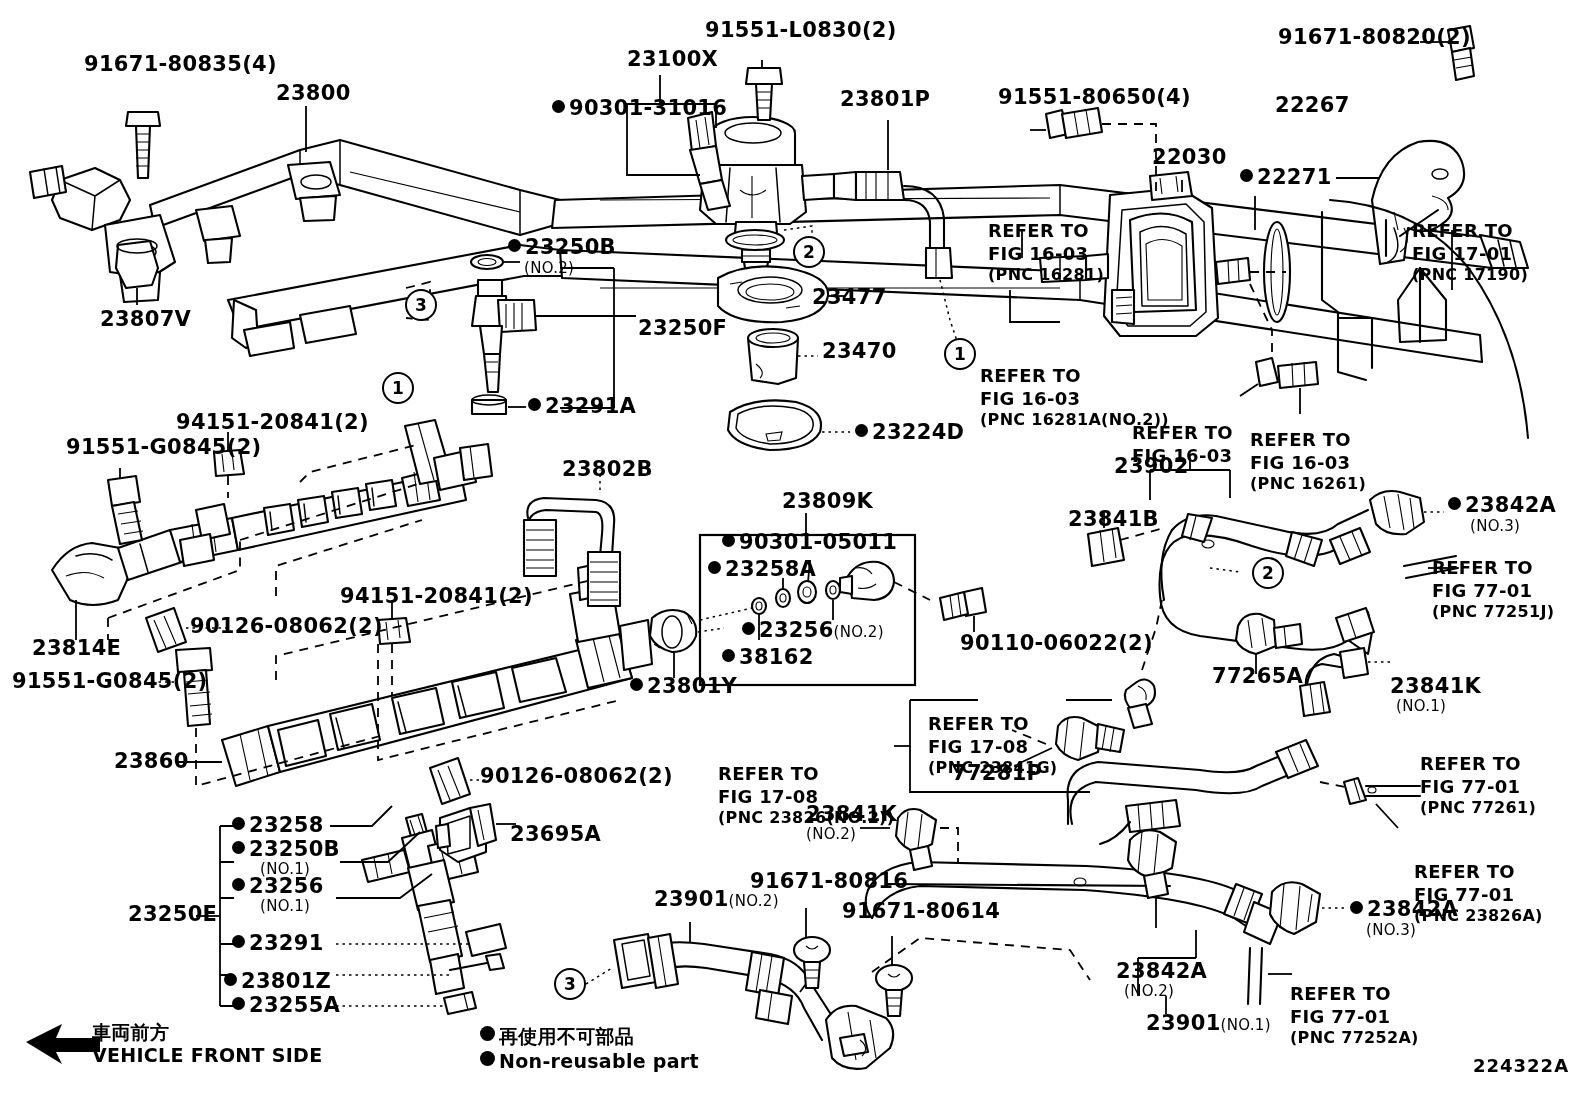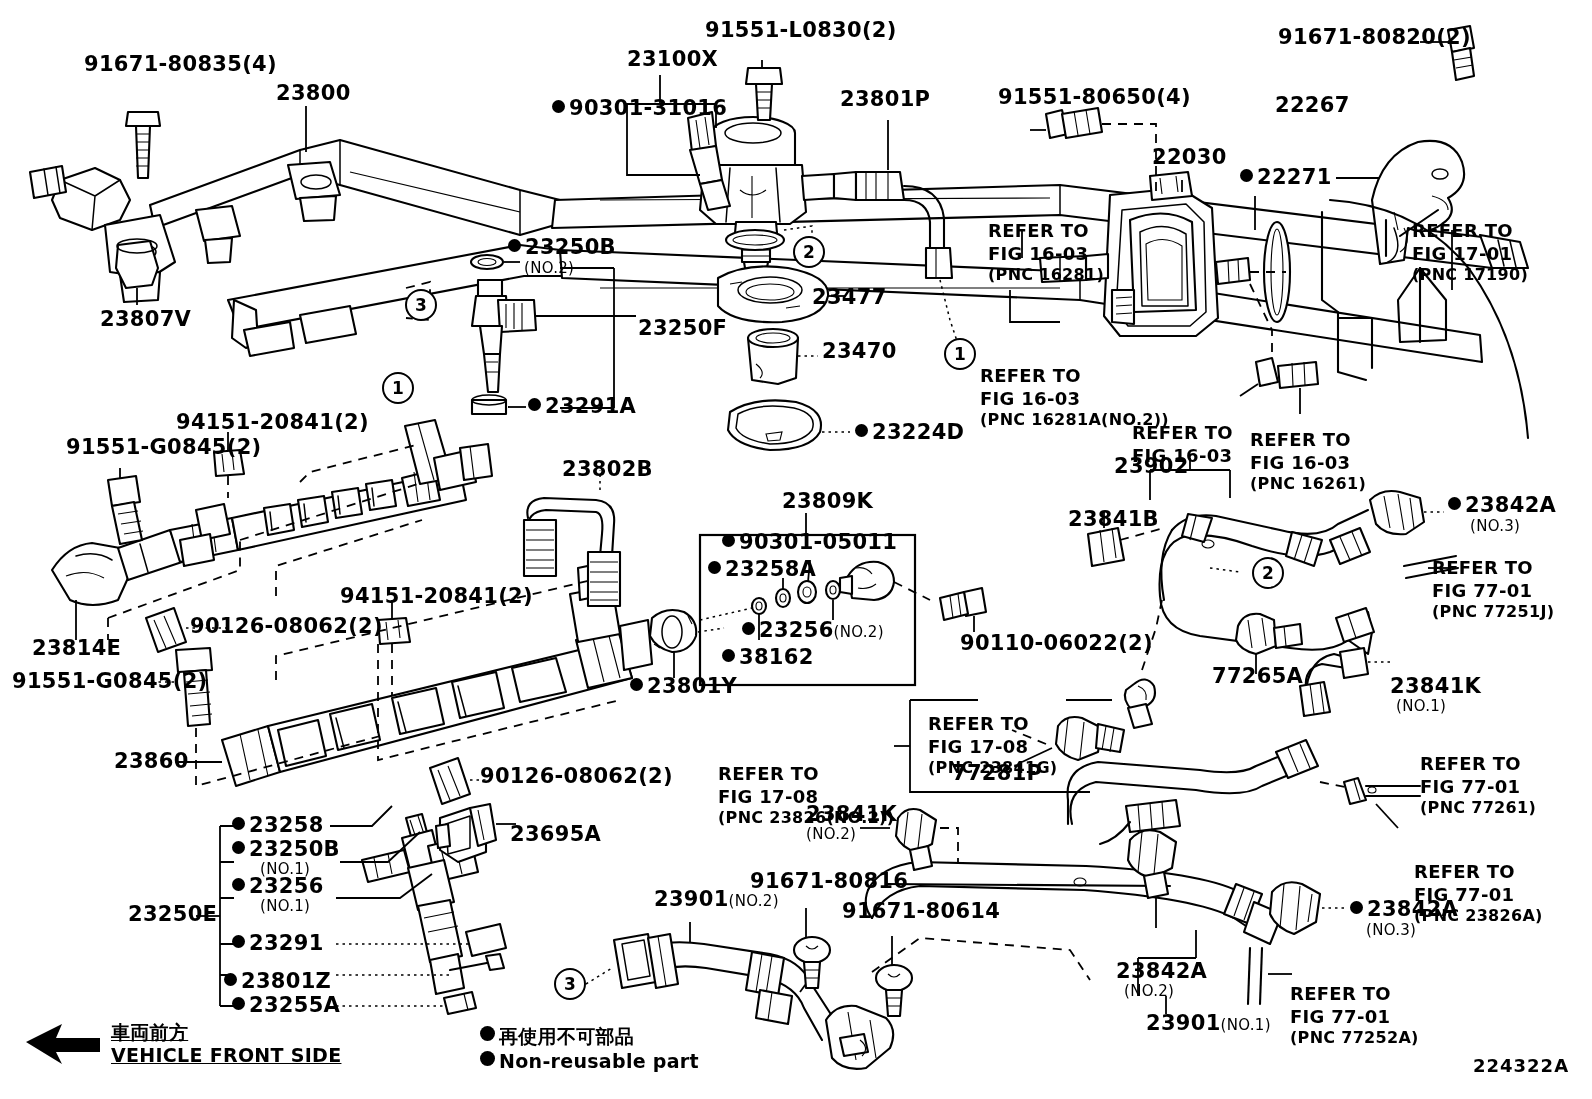--- a/index.html
+++ b/index.html
@@ -702,21 +702,21 @@
 <div class="circ" style="left:382px;  top:372px;">
       <span>1</span>
     </div>
 <div class="circ" style="left:1252px; top:557px;">
       <span>2</span>
     </div>
 <div class="circ" style="left:554px;  top:968px;">
       <span>3</span>
     </div>
 
-<div class="vfs" style="left:111px; top:1022px;text-decoration:underline;">
+<div class="vfs" style="left:92px; top:1022px;">
   <div class="lbl jp" style="position:relative;left:0;top:0;"><span>車両前方</span></div>
   <div class="lbl jp" style="position:relative;left:0;top:2px;"><span>VEHICLE FRONT SIDE</span></div>
 </div>
 
 <div style="position:absolute;left:480px;top:1026px;">
   <div class="lbl jp legend-row" style="position:relative;"><span class="dot dot-lg"></span><span>再使用不可部品</span></div>
   <div class="lbl jp legend-row" style="position:relative;"><span class="dot dot-lg"></span><span>Non-reusable part</span></div>
 </div>
 
 <div class="lbl figid" style="left:1473px; top:1056px;"><span>224322A</span></div>

